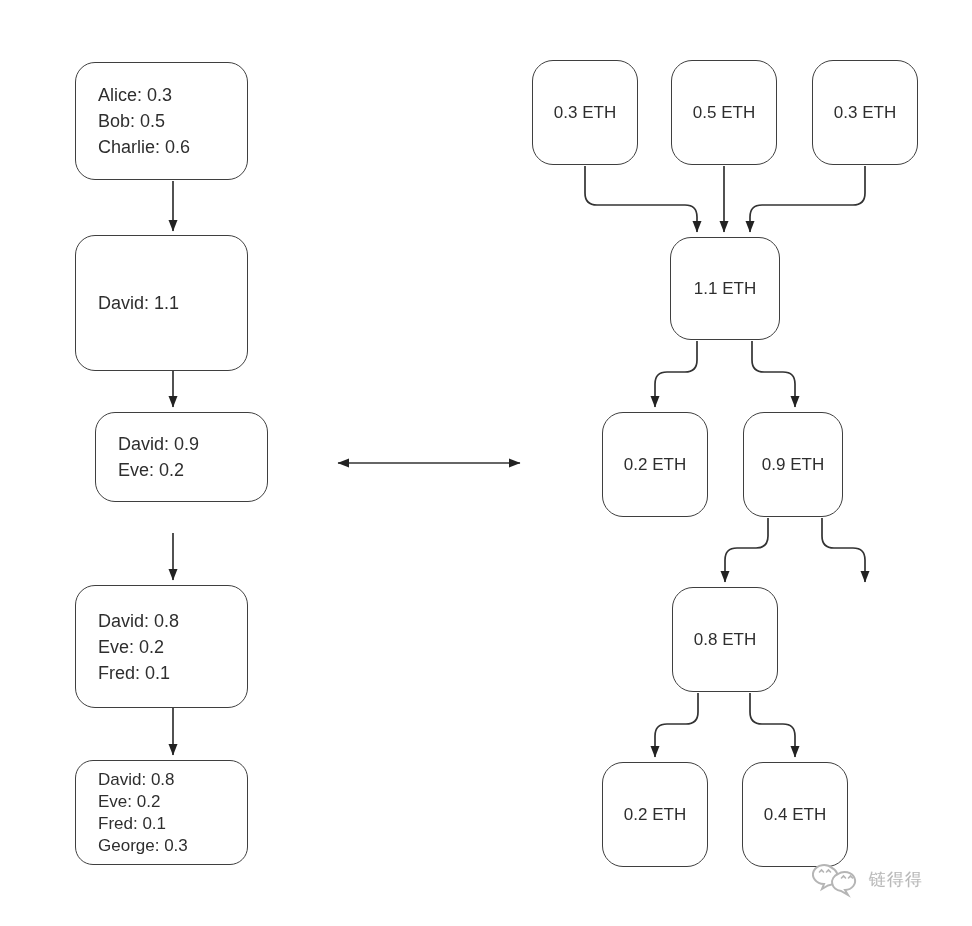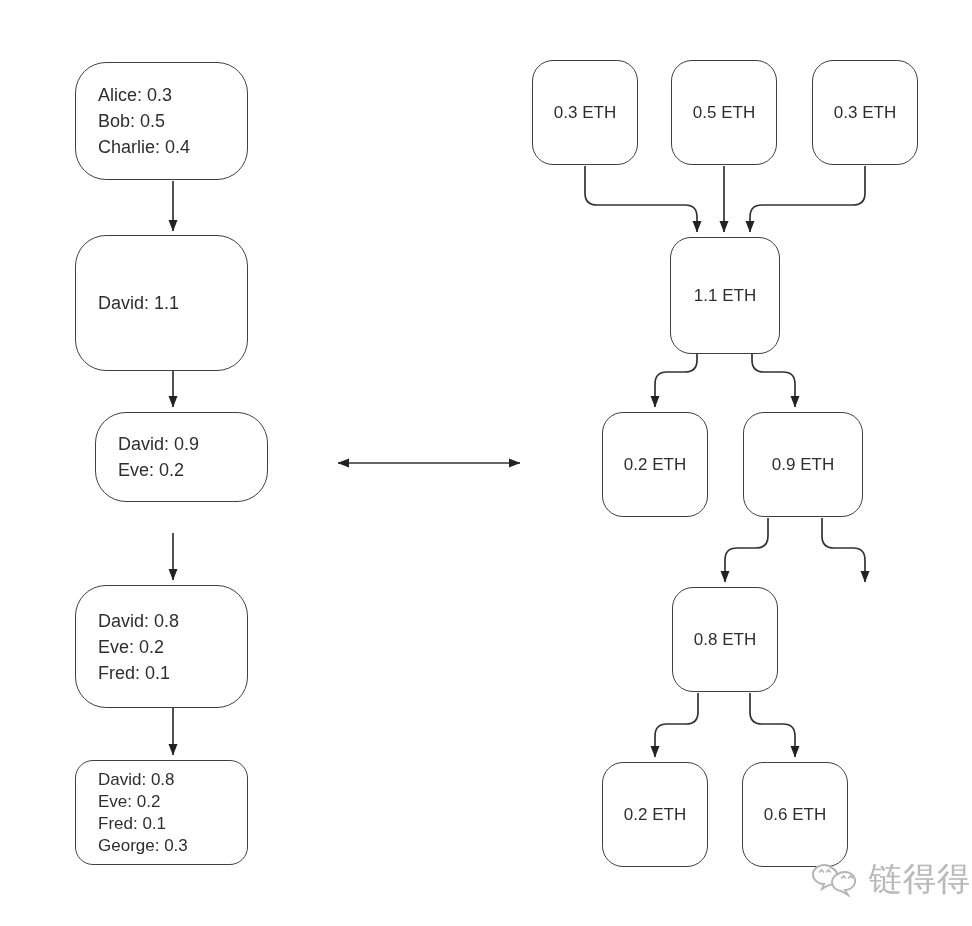--- a/index.html
+++ b/index.html
@@ -20,21 +20,21 @@
     left: 0;
     top: 0;
     width: 972px;
     height: 926px;
   }
   .node {
     position: absolute;
     box-sizing: border-box;
     background: #ffffff;
     border: 1.6px solid #3f3f3f;
-    border-radius: 31px;
+    border-radius: 20px;
     color: #2e2e2e;
     display: flex;
     flex-direction: column;
     justify-content: center;
   }
   .acct {
     left: 75px;
     width: 173px;
     font-size: 18px;
     line-height: 26px;
@@ -51,36 +51,36 @@
     width: 106px;
     height: 105px;
     font-size: 17px;
     align-items: center;
     text-align: center;
     border-radius: 21px;
   }
   .r1a { left: 532px; top: 60px; }
   .r1b { left: 671px; top: 60px; }
   .r1c { left: 812px; top: 60px; }
-  .r2  { left: 670px; top: 237px; width: 110px; height: 117px; }
+  .r2  { left: 670px; top: 237px; width: 110px; height: 103px; }
   .r3a { left: 602px; top: 412px; }
-  .r3b { left: 743px; top: 412px; width: 120px; }
+  .r3b { left: 743px; top: 412px; width: 100px; }
   .r4a { left: 672px; top: 587px; justify-content: center; }
   .r4b { left: 812px; top: 587px; }
   .r5a { left: 602px; top: 762px; }
   .r5b { left: 742px; top: 762px; }
   .watermark {
     position: absolute;
     left: 812px;
     top: 856px;
     display: flex;
     align-items: center;
     gap: 5px;
     color: #b9b9b9;
-    font-size: 33px;
+    font-size: 17px;
     letter-spacing: 1px;
     text-shadow: 1px 1px 0 #ffffff, -0.5px -0.5px 0 #e6e6e6;
     user-select: none;
   }
 </style>
 </head>
 <body>
 
 <div class="canvas">
 
@@ -110,21 +110,21 @@
       <path d="M822 518 V536 Q822 548 834 548 H853 Q865 548 865 560 V582" marker-end="url(#ah)"></path>
 
       <path d="M698 693 V712 Q698 724 686 724 H667 Q655 724 655 736 V757" marker-end="url(#ah)"></path>
       <path d="M750 693 V712 Q750 724 762 724 H783 Q795 724 795 736 V757" marker-end="url(#ah)"></path>
     </g>
   </svg>
 
   <div class="node acct n1">
     <div class="line">Alice: 0.3</div>
     <div class="line">Bob: 0.5</div>
-    <div class="line">Charlie: 0.4</div>
+    <div class="line">Charlie: 0.6</div>
   </div>
   <div class="node acct n2">
     <div class="line">David: 1.1</div>
   </div>
   <div class="node acct n3">
     <div class="line">David: 0.9</div>
     <div class="line">Eve: 0.2</div>
   </div>
   <div class="node acct n4">
     <div class="line">David: 0.8</div>
@@ -156,21 +156,21 @@
   <div class="node utxo r3b">
     <span>0.9 ETH</span>
   </div>
   <div class="node utxo r4a">
     <span>0.8 ETH</span>
   </div>
   <div class="node utxo r5a">
     <span>0.2 ETH</span>
   </div>
   <div class="node utxo r5b">
-    <span>0.6 ETH</span>
+    <span>0.4 ETH</span>
   </div>
 
   <div class="watermark">
     <svg width="52" height="46" viewBox="0 0 52 46">
       <g fill="#ffffff" stroke="#b5b5b5" stroke-width="2">
         <path d="M20 12 a11 9.5 0 1 0 -8 16 l-2 5 6 -3.5 a11 9.5 0 0 0 4 -17.5 z"></path>
         <path d="M26 18 a10.5 9 0 1 1 7 16 l3 5 -7 -4 a10.5 9 0 0 1 -3 -17 z"></path>
       </g>
       <g fill="none" stroke="#b5b5b5" stroke-width="1.6" stroke-linecap="round">
         <path d="M7.5 16 l2 -2 2 2"></path>

